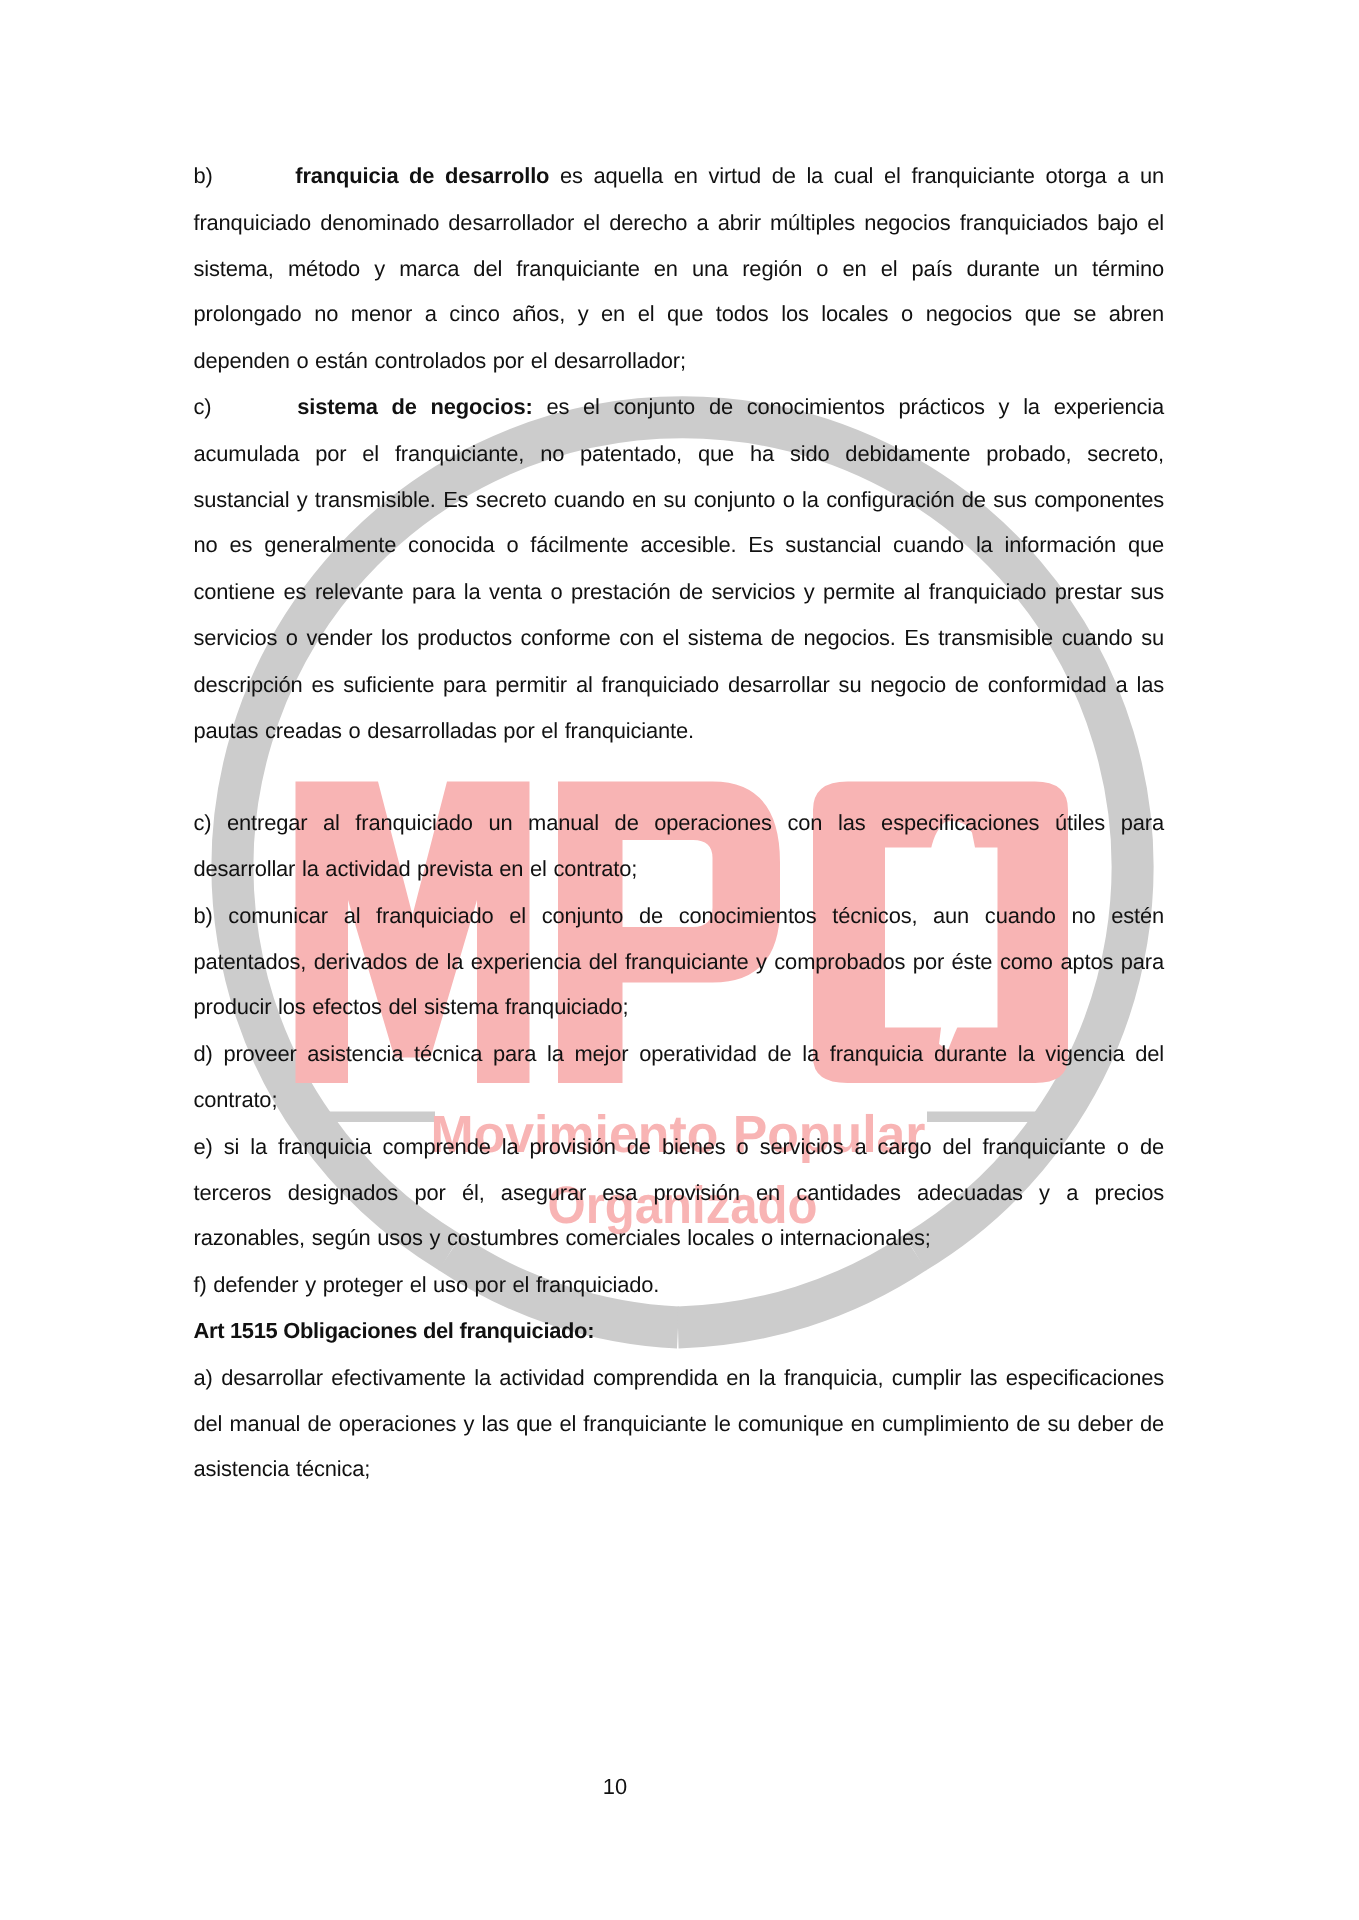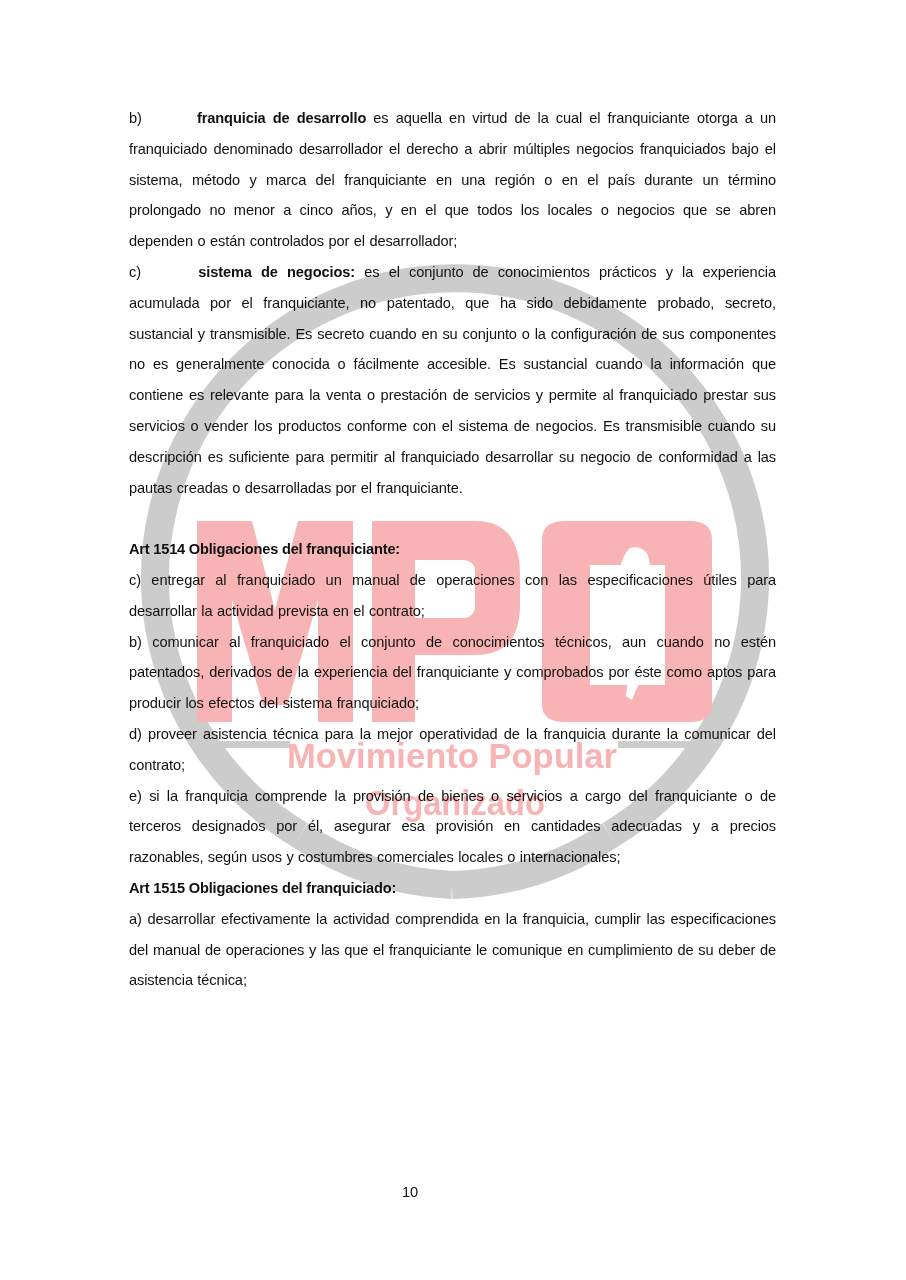--- a/index.html
+++ b/index.html
@@ -92,24 +92,24 @@
 </svg>
 
 <main class="page-content">
 
   <p class="line-block"><span>b) </span><b>franquicia de desarrollo</b><span> es aquella en virtud de la cual el franquiciante otorga a un franquiciado denominado desarrollador el derecho a abrir múltiples negocios franquiciados bajo el sistema, método y marca del franquiciante en una región o en el país durante un término prolongado no menor a cinco años, y en el que todos los locales o negocios que se abren dependen o están controlados por el desarrollador;</span></p>
 
   <p class="line-block"><span>c) </span><b>sistema de negocios:</b><span> es el conjunto de conocimientos prácticos y la experiencia acumulada por el franquiciante, no patentado, que ha sido debidamente probado, secreto, sustancial y transmisible. Es secreto cuando en su conjunto o la configuración de sus componentes no es generalmente conocida o fácilmente accesible. Es sustancial cuando la información que contiene es relevante para la venta o prestación de servicios y permite al franquiciado prestar sus servicios o vender los productos conforme con el sistema de negocios. Es transmisible cuando su descripción es suficiente para permitir al franquiciado desarrollar su negocio de conformidad a las pautas creadas o desarrolladas por el franquiciante.</span></p>
 
   <div class="spacer"></div>
 
-  <h3 class="article-heading">Art 1514 Obligaciones del franquiciante:</h3>
   <p class="line-block">c) entregar al franquiciado un manual de operaciones con las especificaciones útiles para desarrollar la actividad prevista en el contrato;</p>
   <p class="line-block">b) comunicar al franquiciado el conjunto de conocimientos técnicos, aun cuando no estén patentados, derivados de la experiencia del franquiciante y comprobados por éste como aptos para producir los efectos del sistema franquiciado;</p>
-  <p class="line-block">d) proveer asistencia técnica para la mejor operatividad de la franquicia durante la comunicar del contrato;</p>
+  <p class="line-block">d) proveer asistencia técnica para la mejor operatividad de la franquicia durante la vigencia del contrato;</p>
   <p class="line-block">e) si la franquicia comprende la provisión de bienes o servicios a cargo del franquiciante o de terceros designados por él, asegurar esa provisión en cantidades adecuadas y a precios razonables, según usos y costumbres comerciales locales o internacionales;</p>
+  <p class="line-block">f) defender y proteger el uso por el franquiciado.</p>
 
   <h3 class="article-heading">Art 1515 Obligaciones del franquiciado:</h3>
   <p class="line-block">a) desarrollar efectivamente la actividad comprendida en la franquicia, cumplir las especificaciones del manual de operaciones y las que el franquiciante le comunique en cumplimiento de su deber de asistencia técnica;</p>
 
 </main>
 
 <div class="page-number">10</div>
 
 </body></html>

